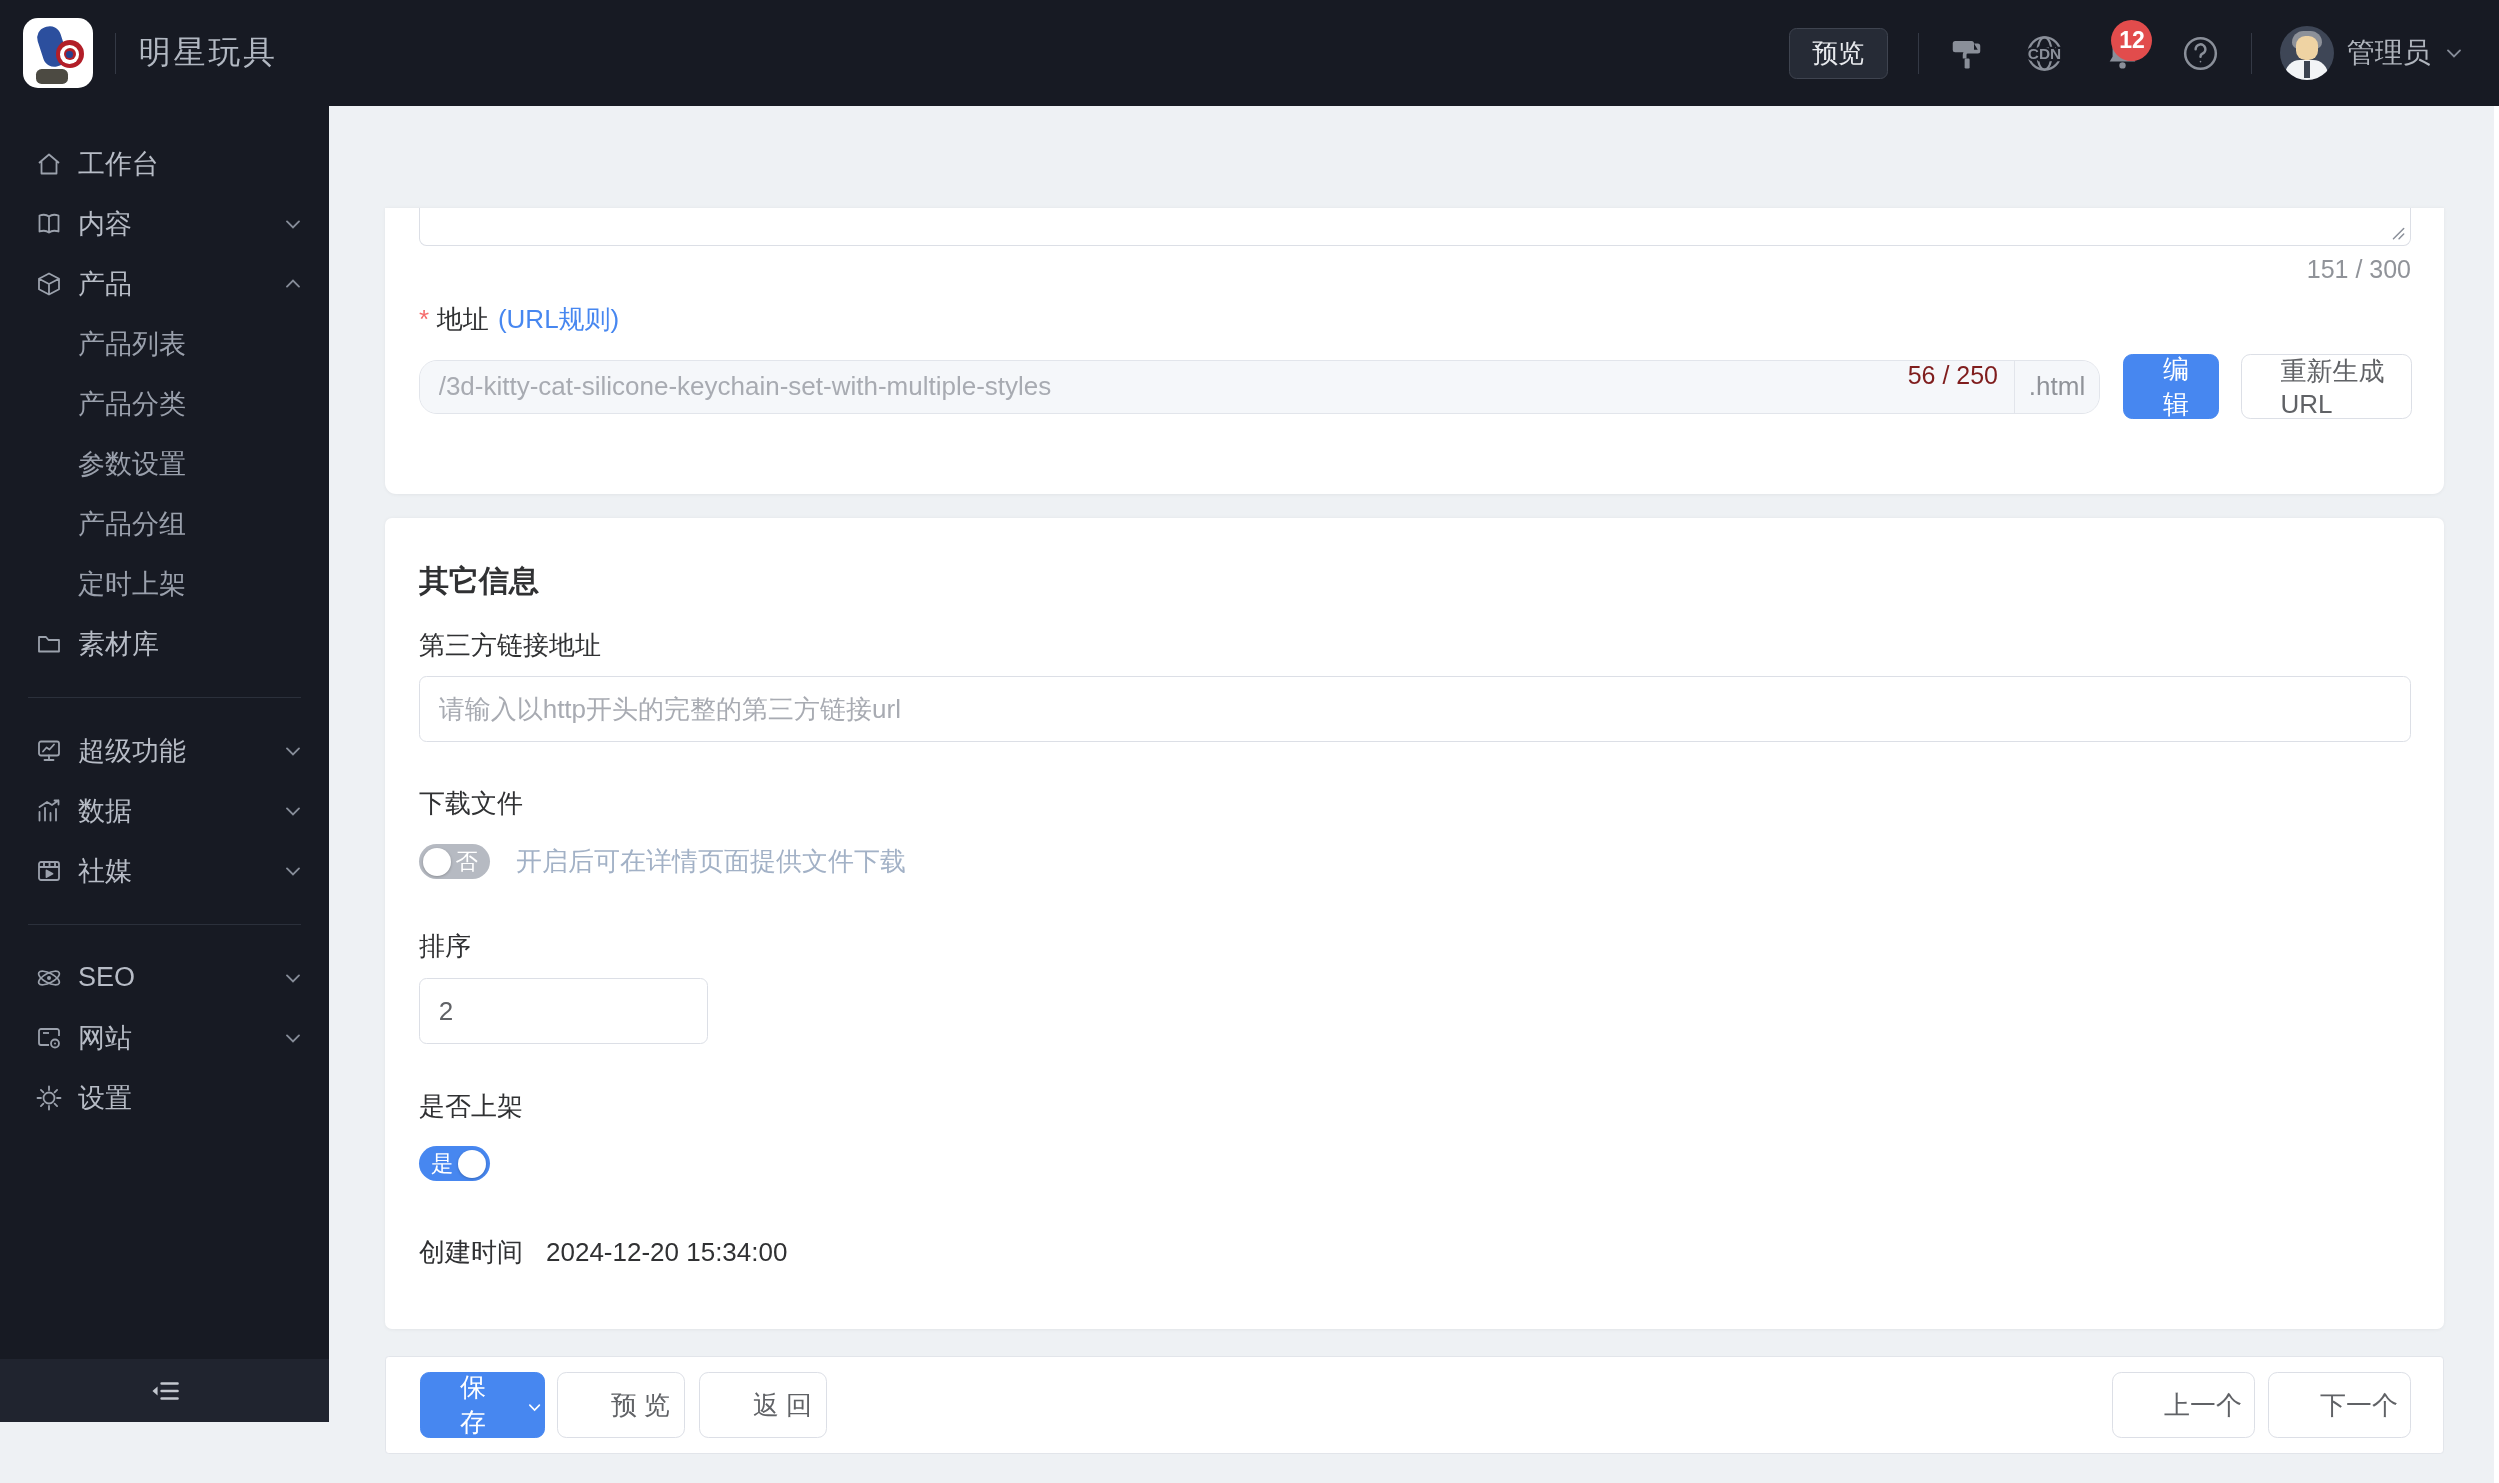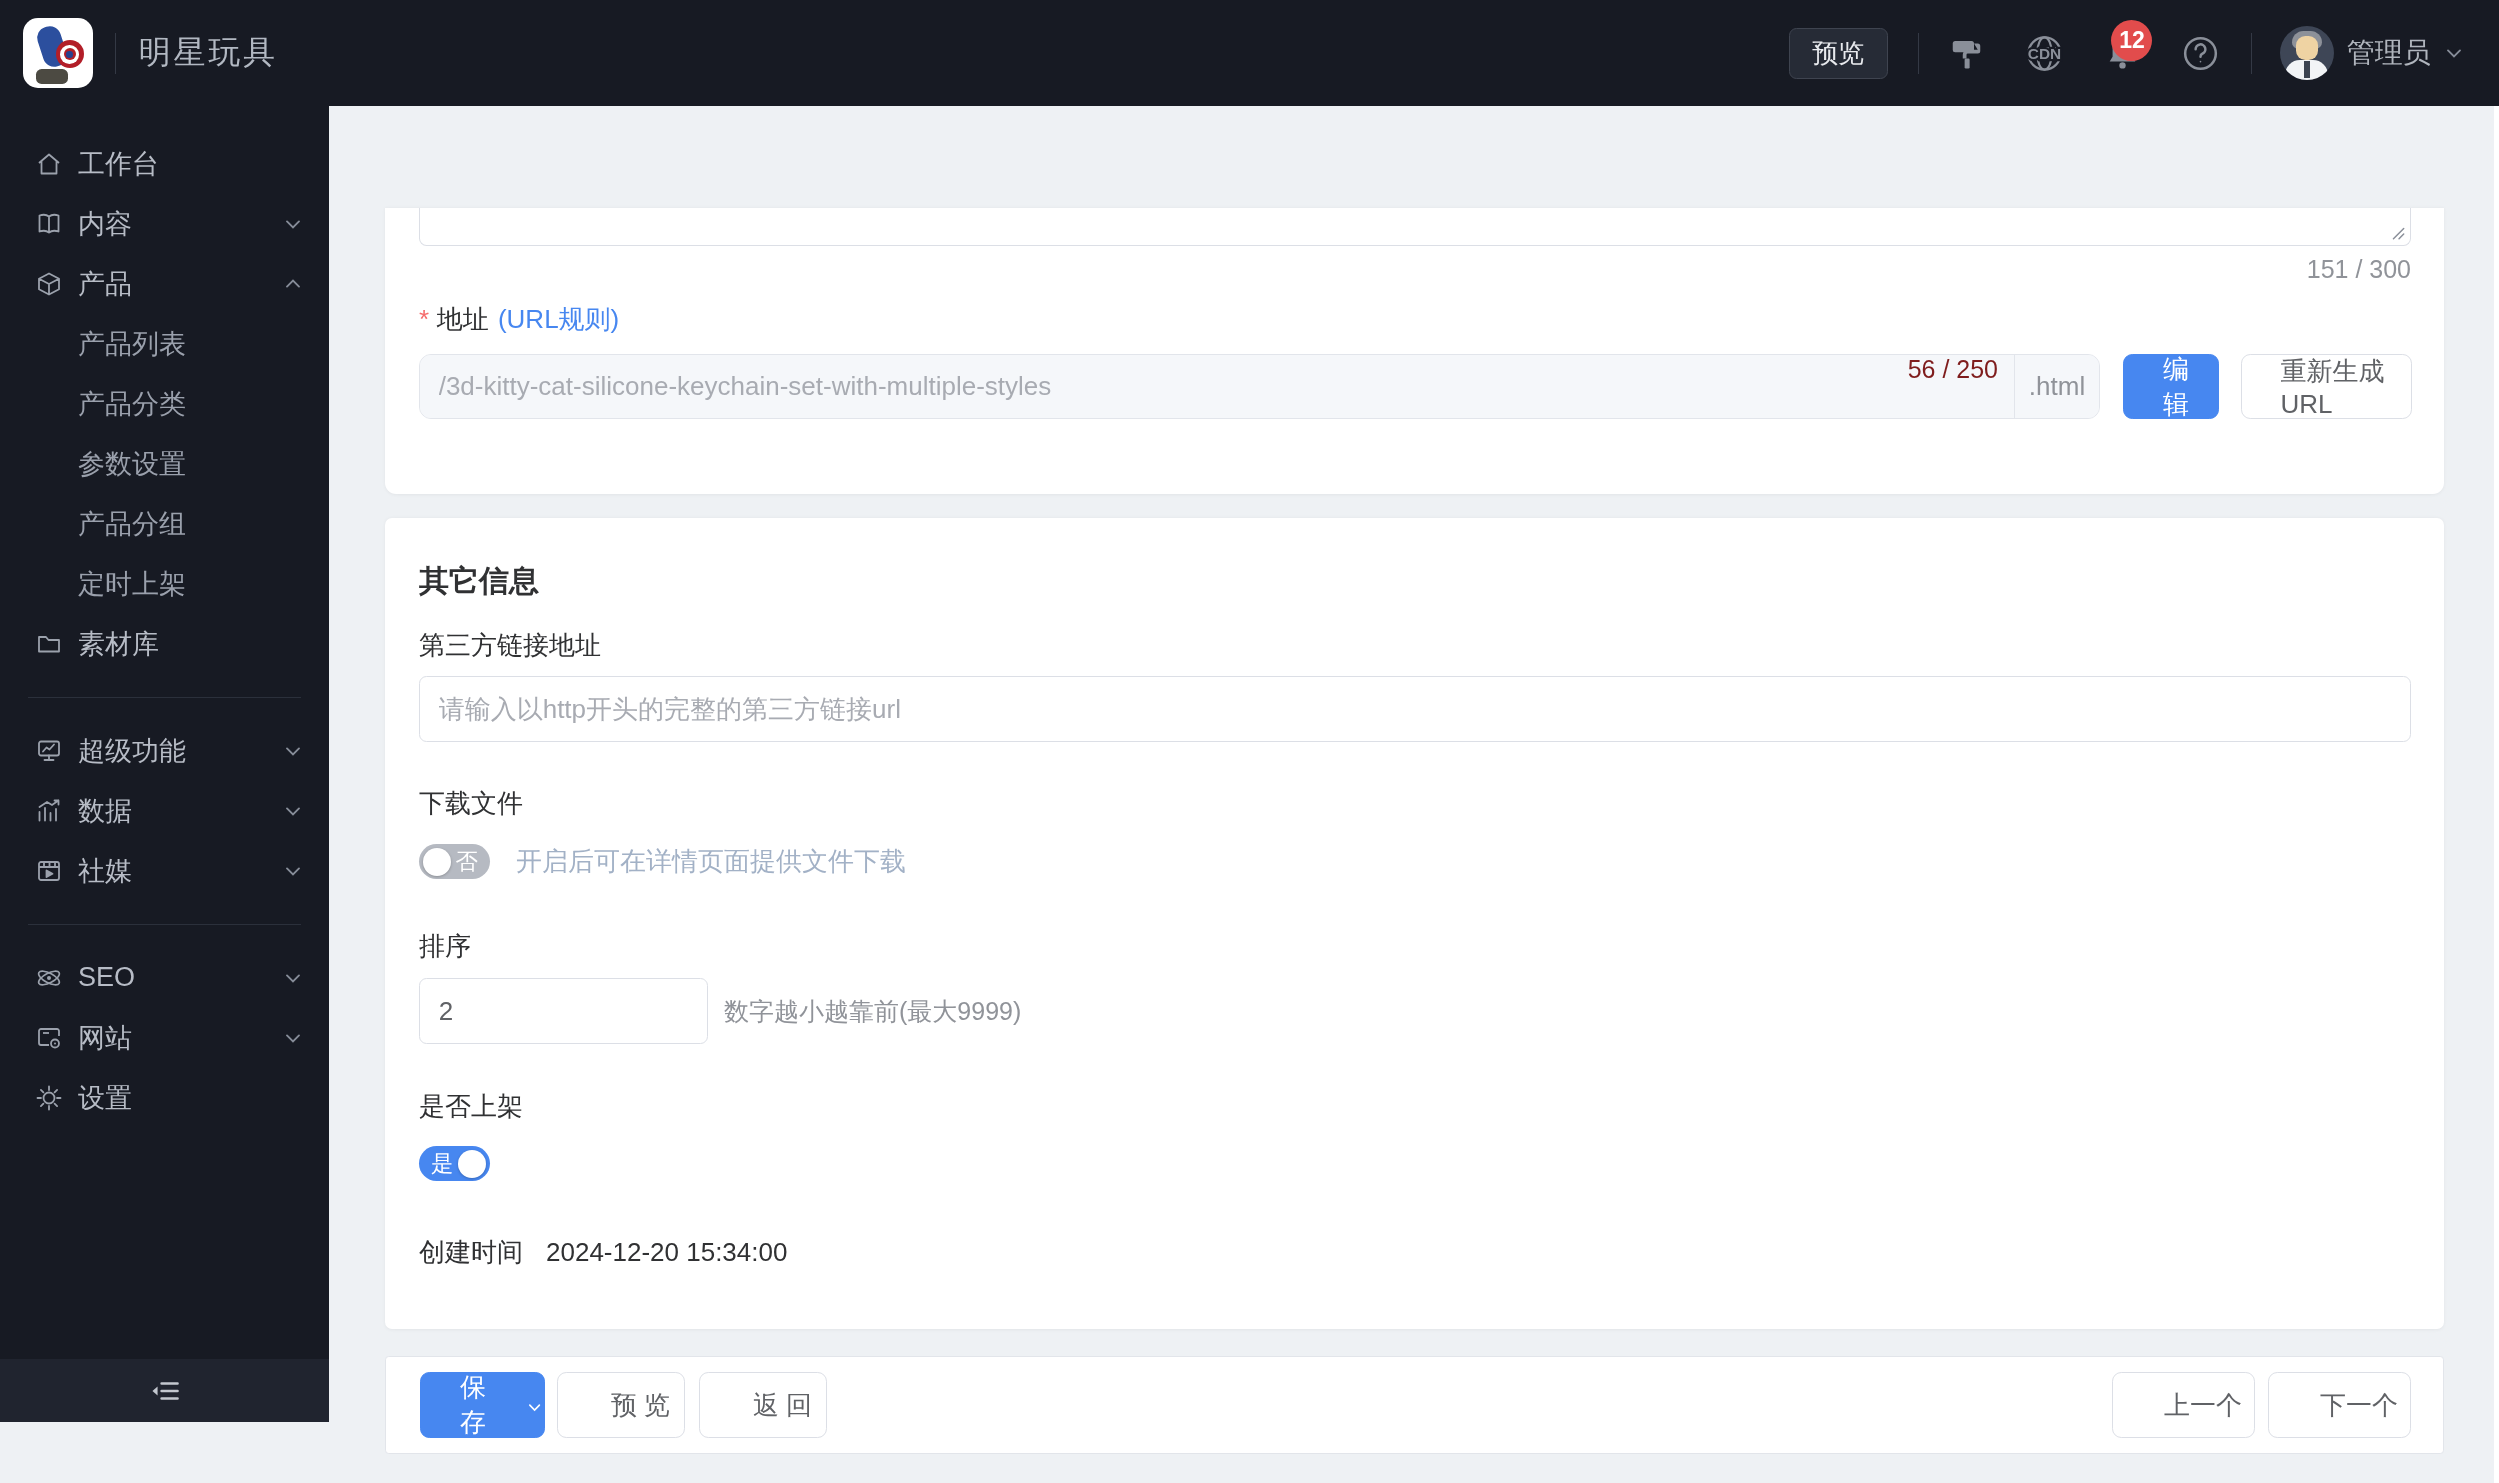--- a/index.html
+++ b/index.html
@@ -72,21 +72,21 @@
   .ta-ghost { position:absolute; left:34px; right:33px; top:0; height:38px;
     border-left:0.9px solid #dcdfe6; border-right:0.9px solid #dcdfe6; border-bottom:0.9px solid #dcdfe6;
     border-radius:0 0 7.5px 7.5px; background:#fff; }
   .ta-ghost svg { position:absolute; right:3.7px; bottom:3.7px; color:#8a8f99; }
   .ta-counter { position:absolute; right:33px; top:47px; color:#909399; font-size:25px; }
   .addr-label { position:absolute; left:34px; top:95px; height:32px; display:flex; align-items:center; font-size:26px; }
   .req { color:#f56c6c; margin-right:7.5px; font-size:26px; }
   .lbl-dark { color:#303133; }
   .link-blue { color:#4787f0; margin-left:9.3px; cursor:pointer; }
   .url-row { position:absolute; left:34px; top:146px; height:65px; display:flex; align-items:center; }
-  .url-input-group { display:flex; height:65px; border:0.9px solid #e2e5eb; border-radius:12px; overflow:hidden; background:#f5f7fa; }
+  .url-input-group { display:flex; height:54px; border:0.9px solid #e2e5eb; border-radius:18px; overflow:hidden; background:#f5f7fa; }
   .url-input { width:1594px; height:100%; border:none; outline:none; background:#f5f7fa;
     color:#a8abb2; font-size:26px; padding:0 187px 0 18.7px; font-family:"Liberation Sans",sans-serif; }
   .url-counter { position:absolute; left:1429px; width:149px; text-align:right; color:#7f1d1d; font-size:25px; pointer-events:none; }
   .url-suffix { width:85px; border-left:0.9px solid #e2e5eb; display:flex; align-items:center; justify-content:center;
     color:#909399; font-size:26px; background:#f5f7fa; }
   .btn { display:flex; align-items:center; justify-content:center; font-size:26px; border-radius:9.3px; cursor:pointer;
     font-family:"Liberation Sans",sans-serif;padding-left:39px; }
   .btn-primary { background:#4787f0; color:#fff; border:0.9px solid #4787f0; }
   .btn-plain { background:#fff; color:#606266; border:0.9px solid #dcdfe6; }
   .btn-edit { width:96px; height:65px; margin-left:23px; }
@@ -372,21 +372,20 @@
 
       <div class="f-label" style="top:268px;">下载文件</div>
       <div class="switch switch-off" style="top:326px;">
         <span class="sw-text">否</span>
         <span class="knob"></span>
       </div>
       <div class="dl-tip">开启后可在详情页面提供文件下载</div>
 
       <div class="f-label" style="top:411px;">排序</div>
       <input class="sort-input" type="text" value="2" style="">
-      <div class="sort-hint">数字越小越靠前(最大9999)</div>
 
       <div class="f-label" style="top:571px;">是否上架</div>
       <div class="switch switch-on" style="top:628px;">
         <span class="sw-text">是</span>
         <span class="knob"></span>
       </div>
 
       <div class="created-row">
         <span>创建时间</span>
         <span class="cv">2024-12-20 15:34:00</span>

